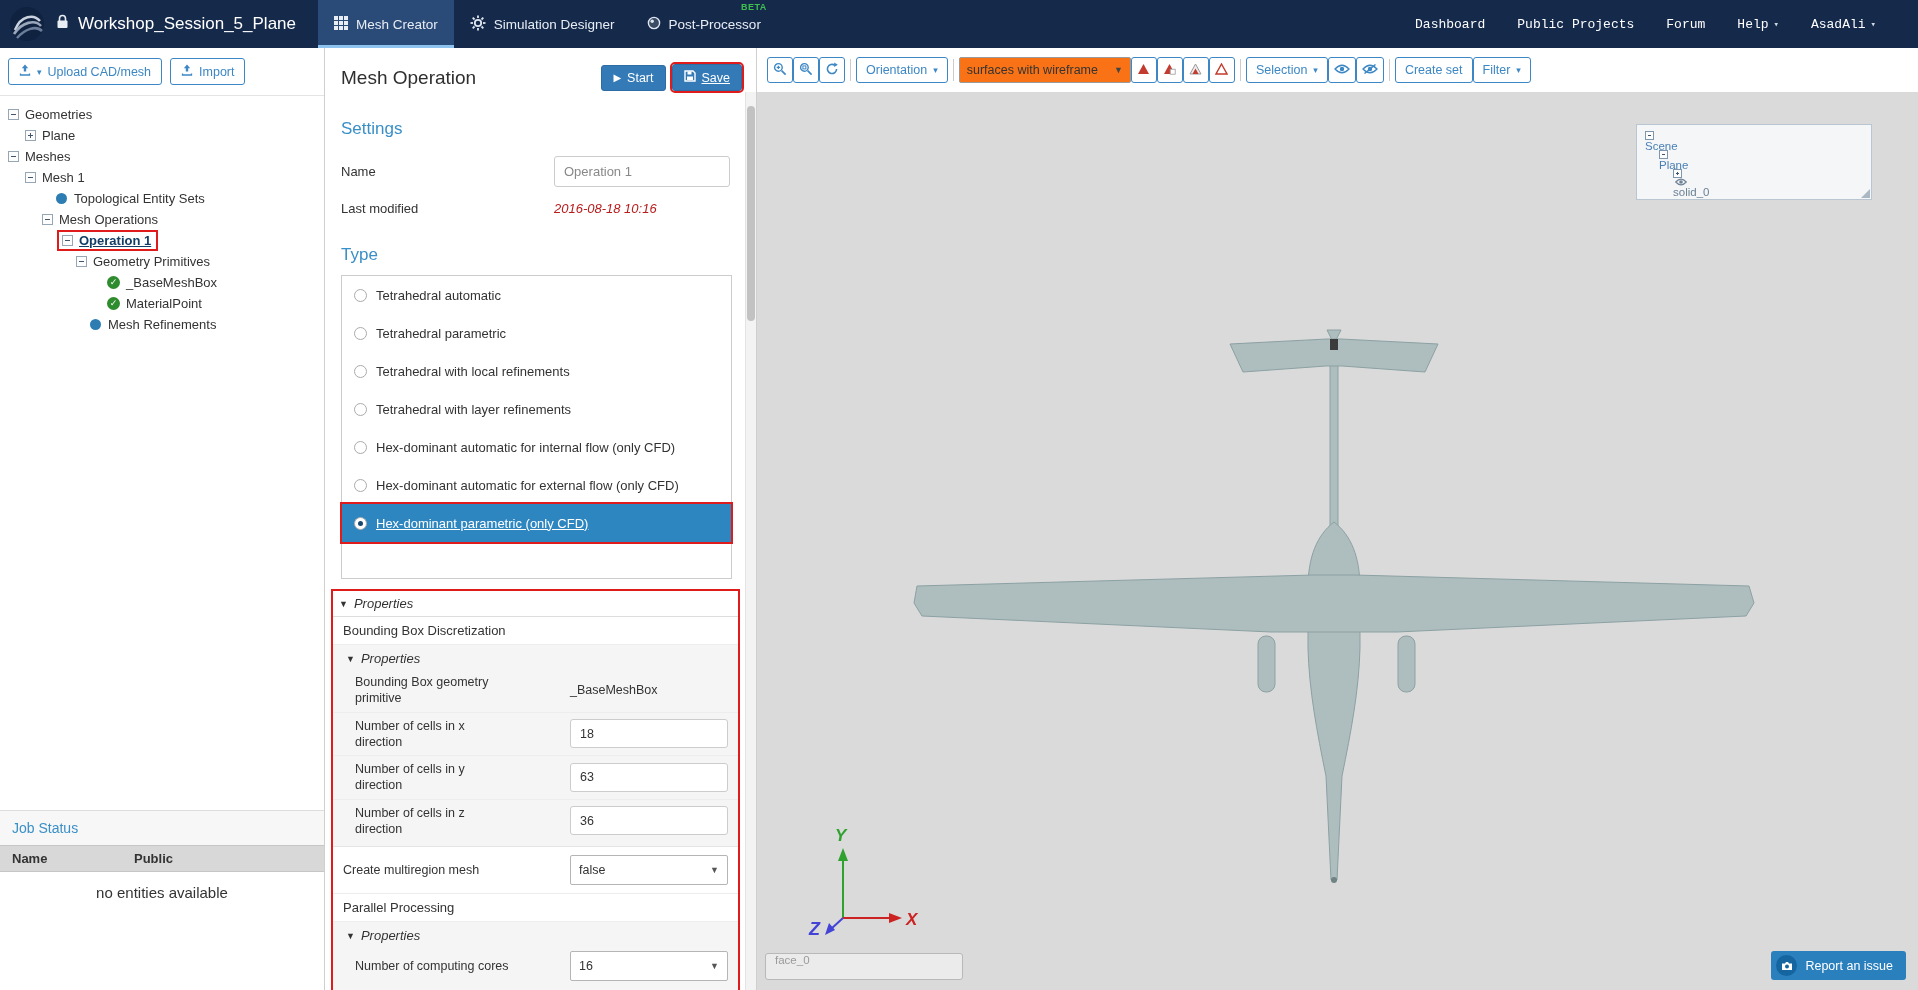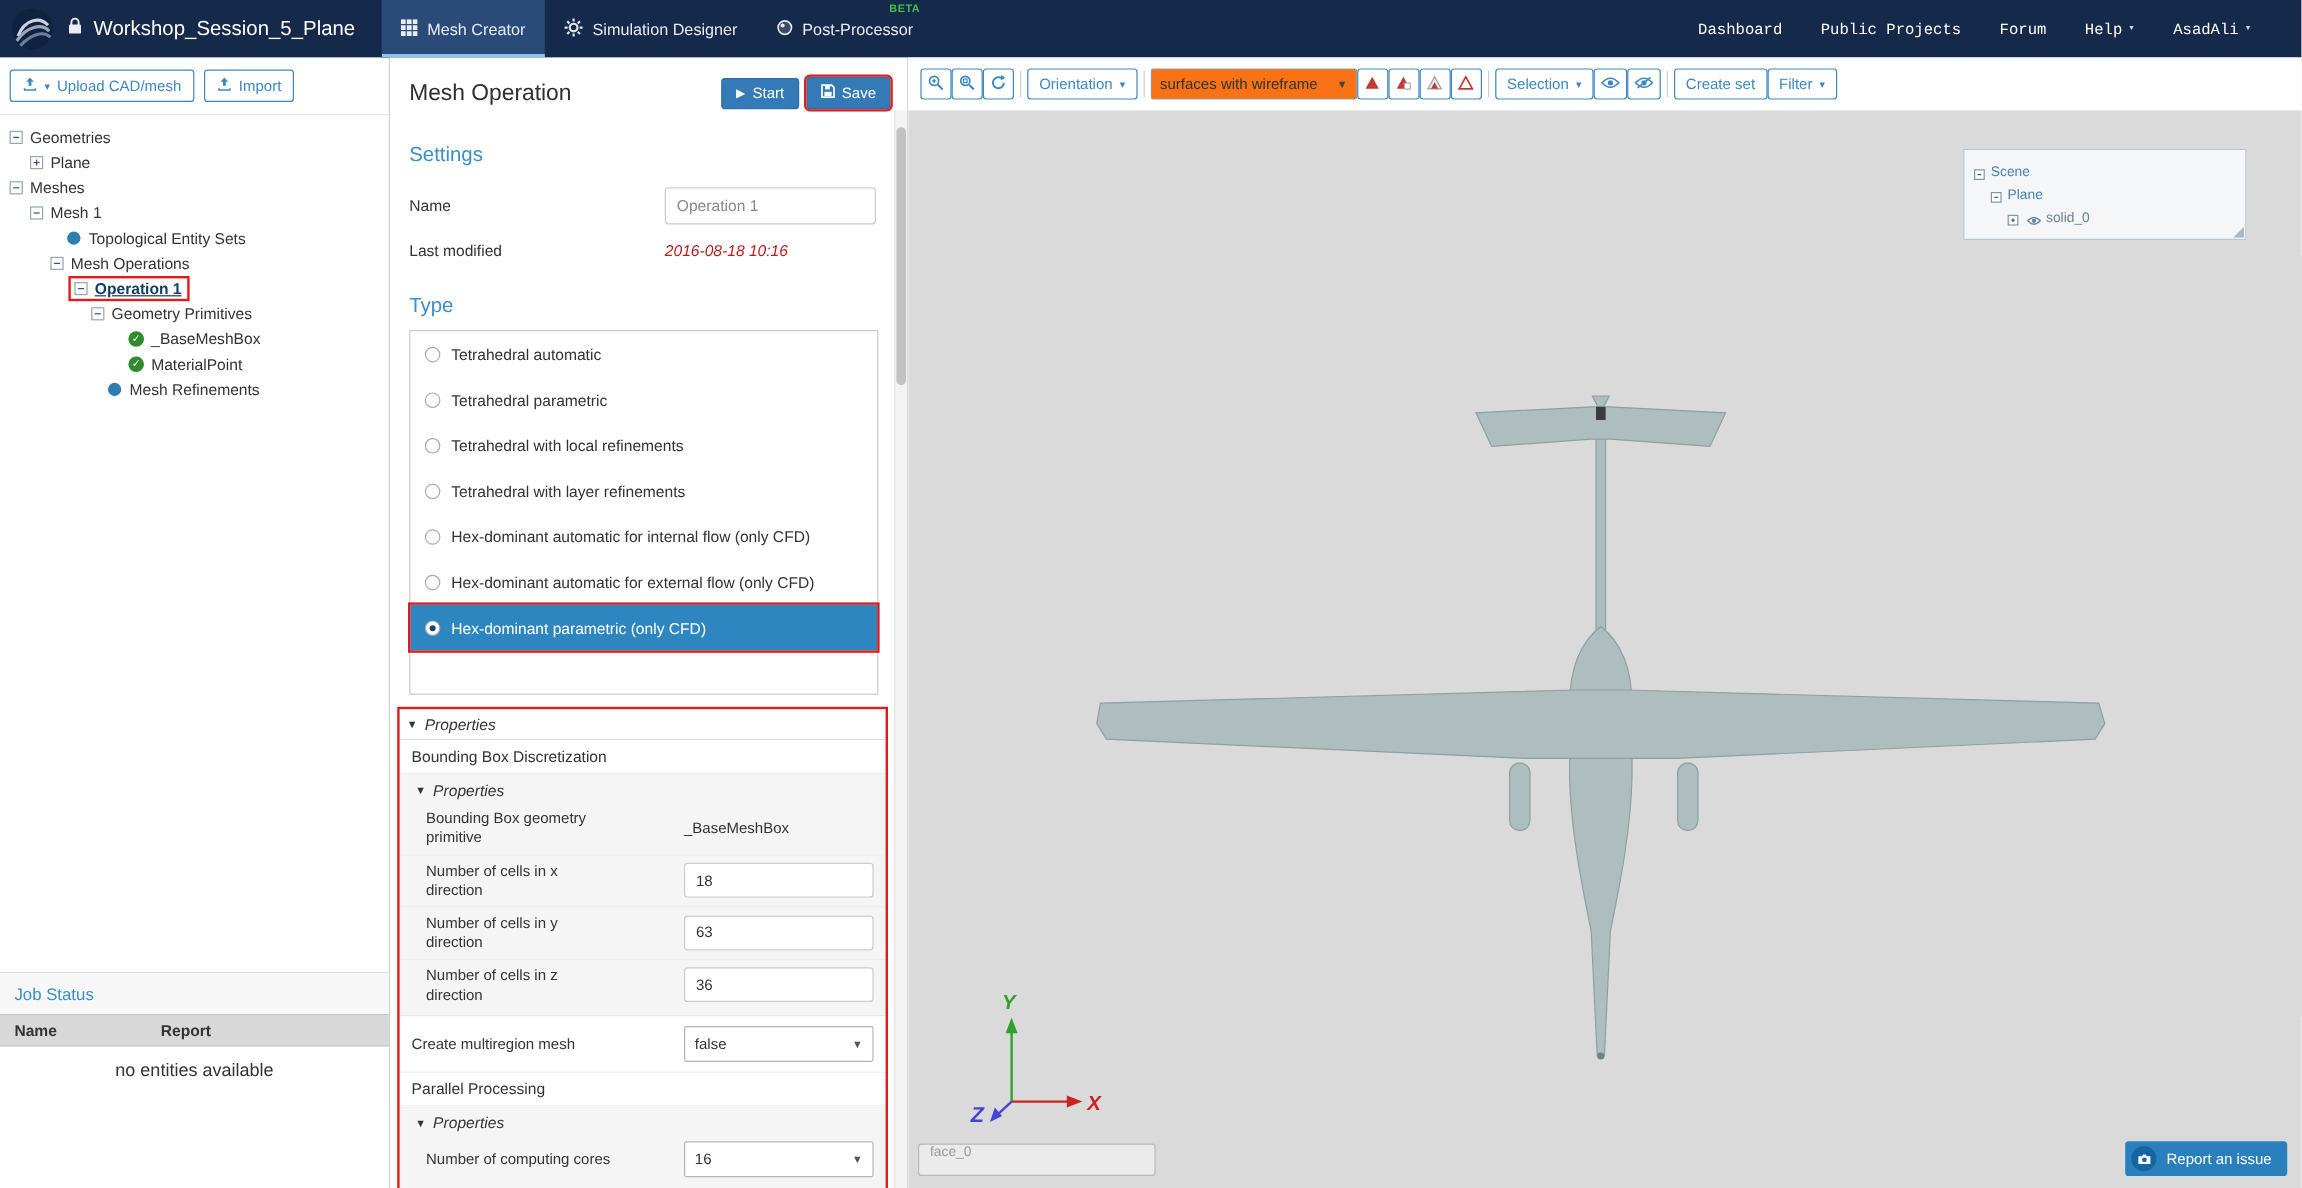--- a/index.html
+++ b/index.html
@@ -30,21 +30,21 @@
   .tree { flex: 1; padding-top: 8px; overflow: hidden; font-size: 13px; }
   .tree-row { display: flex; align-items: center; height: 21px; white-space: nowrap; cursor: pointer; }
   .d0 { padding-left: 8px; } .d1 { padding-left: 25px; } .d2 { padding-left: 42px; }
   .d3 { padding-left: 59px; } .d4 { padding-left: 76px; } .d5 { padding-left: 93px; }
   .spacer { width: 14px; flex: none; }
   .expander { width: 11px; height: 11px; border: 1px solid #97a6b4; background: #fdfdfd; margin-right: 6px; position: relative; flex: none; }
   .expander::before { content: ''; position: absolute; left: 2px; right: 2px; top: 4px; height: 1px; background: #42556a; }
   .expander.plus::after { content: ''; position: absolute; top: 2px; bottom: 2px; left: 4px; width: 1px; background: #42556a; }
   .dot-icon { width: 11px; height: 11px; border-radius: 50%; background: #2d7db3; margin-right: 7px; flex: none; }
   .check-icon { width: 13px; height: 13px; border-radius: 50%; background: #2e8b2e; color: #fff; font-size: 9px; line-height: 13px; text-align: center; margin-right: 6px; flex: none; }
-  .ann { outline: 2px solid #e01b1b; }
+  .ann { outline: 2px solid #e01b1b; text-decoration: underline; }
   .ann-wrap { display: inline-flex; align-items: center; outline: 2px solid #e01b1b; padding: 1px 5px 1px 3px; }
   .op1 { font-weight: bold; text-decoration: underline; color: #123e66; }
 
   .job-status { border-top: 1px solid #ddd; background: #fff; }
   .js-title { padding: 9px 12px; color: #3a8fc7; font-size: 14px; background: #f7f7f7; }
   .js-header { display: grid; grid-template-columns: 122px 1fr; background: #d8d8d8; border-top: 1px solid #c6c6c6; border-bottom: 1px solid #c6c6c6; }
   .js-header div { padding: 5px 12px; font-weight: bold; font-size: 13px; }
   .js-body { height: 118px; display: flex; justify-content: center; padding-top: 12px; font-size: 15px; color: #333; }
 
   
@@ -89,21 +89,21 @@
   .viewer-toolbar { height: 44px; display: flex; align-items: center; gap: 0; padding: 0 10px; background: #fff; }
   .tb-btn { height: 26px; display: inline-flex; align-items: center; justify-content: center; gap: 6px; border: 1px solid #3c87c4; border-radius: 3px; background: #fff; color: #3c87c4; font-size: 12.5px; padding: 0 9px; cursor: pointer; font-family: inherit; }
   .tb-btn.icon { padding: 0 5px; min-width: 26px; }
   .tb-sep { width: 1px; height: 22px; background: #ccc; margin: 0 5px; flex: none; }
   .tb-select { height: 26px; border: 1px solid #9a9a9a; border-radius: 2px; background: #f97316; display: flex; align-items: center; gap: 16px; padding: 0 7px; font-size: 12.5px; color: #333; cursor: pointer; }
   .tb-select .scaret { font-size: 9px; color: #444; }
 
   .canvas { position: absolute; top: 44px; left: 0; right: 0; bottom: 0; background: #dadada; overflow: hidden; }
 
   .scene-box { position: absolute; top: 32px; right: 46px; width: 236px; height: 76px; border: 1px solid #b9c6d2; background: rgba(247,249,251,0.88); font-size: 11.5px; color: #4a7fb5; padding: 6px 8px; }
-  .scene-row { display: flex; align-items: flex-end; height: 19px; white-space: nowrap; }
+  .scene-row { display: flex; align-items: flex-start; height: 19px; white-space: nowrap; flex-direction: column; }
   .scene-row .expander { width: 9px; height: 9px; margin-right: 5px; border-color: #7e97ad; }
   .scene-row .expander::before { top: 3px; }
   .scene-row .expander.plus::after { left: 3px; }
   .s-ind1 { padding-left: 14px; } .s-ind2 { padding-left: 28px; }
   .mini-eye { margin: 0 4px 0 2px; display: inline-flex; }
   .resize-corner { position: absolute; right: 1px; bottom: 1px; width: 0; height: 0; border-left: 9px solid transparent; border-bottom: 9px solid #aab8c4; }
 
   .face-box { position: absolute; left: 8px; bottom: 10px; width: 198px; height: 27px; border: 1px solid #b8b8b8; border-radius: 3px; background: rgba(250,250,250,0.55); color: #9a9a9a; font-size: 11.5px; display: flex; align-items: flex-start; padding: 0 9px; }
   .report-btn { position: absolute; right: 12px; bottom: 10px; height: 29px; background: #2a7fbd; border: none; border-radius: 3px; color: #fff; display: flex; align-items: center; gap: 8px; padding: 0 13px 0 5px; font-size: 12.5px; cursor: pointer; font-family: inherit; }
   .cam-circle { width: 21px; height: 21px; border-radius: 50%; background: #1565a0; display: flex; align-items: center; justify-content: center; }
@@ -276,21 +276,21 @@
           <span class="spacer"></span>
           <span class="dot-icon"></span>
           <span>Mesh Refinements</span>
         </div>
       </div>
 
       <div class="job-status">
         <div class="js-title">Job Status</div>
         <div class="js-header">
           <div>Name</div>
-          <div>Report</div>
+          <div>Public</div>
         </div>
         <div class="js-body">no entities available</div>
       </div>
     </aside>
 
     <section class="mid-panel">
       <div class="panel-header">
         <span class="panel-title">Mesh Operation</span>
         <span class="panel-actions">
           <button class="btn-primary">

